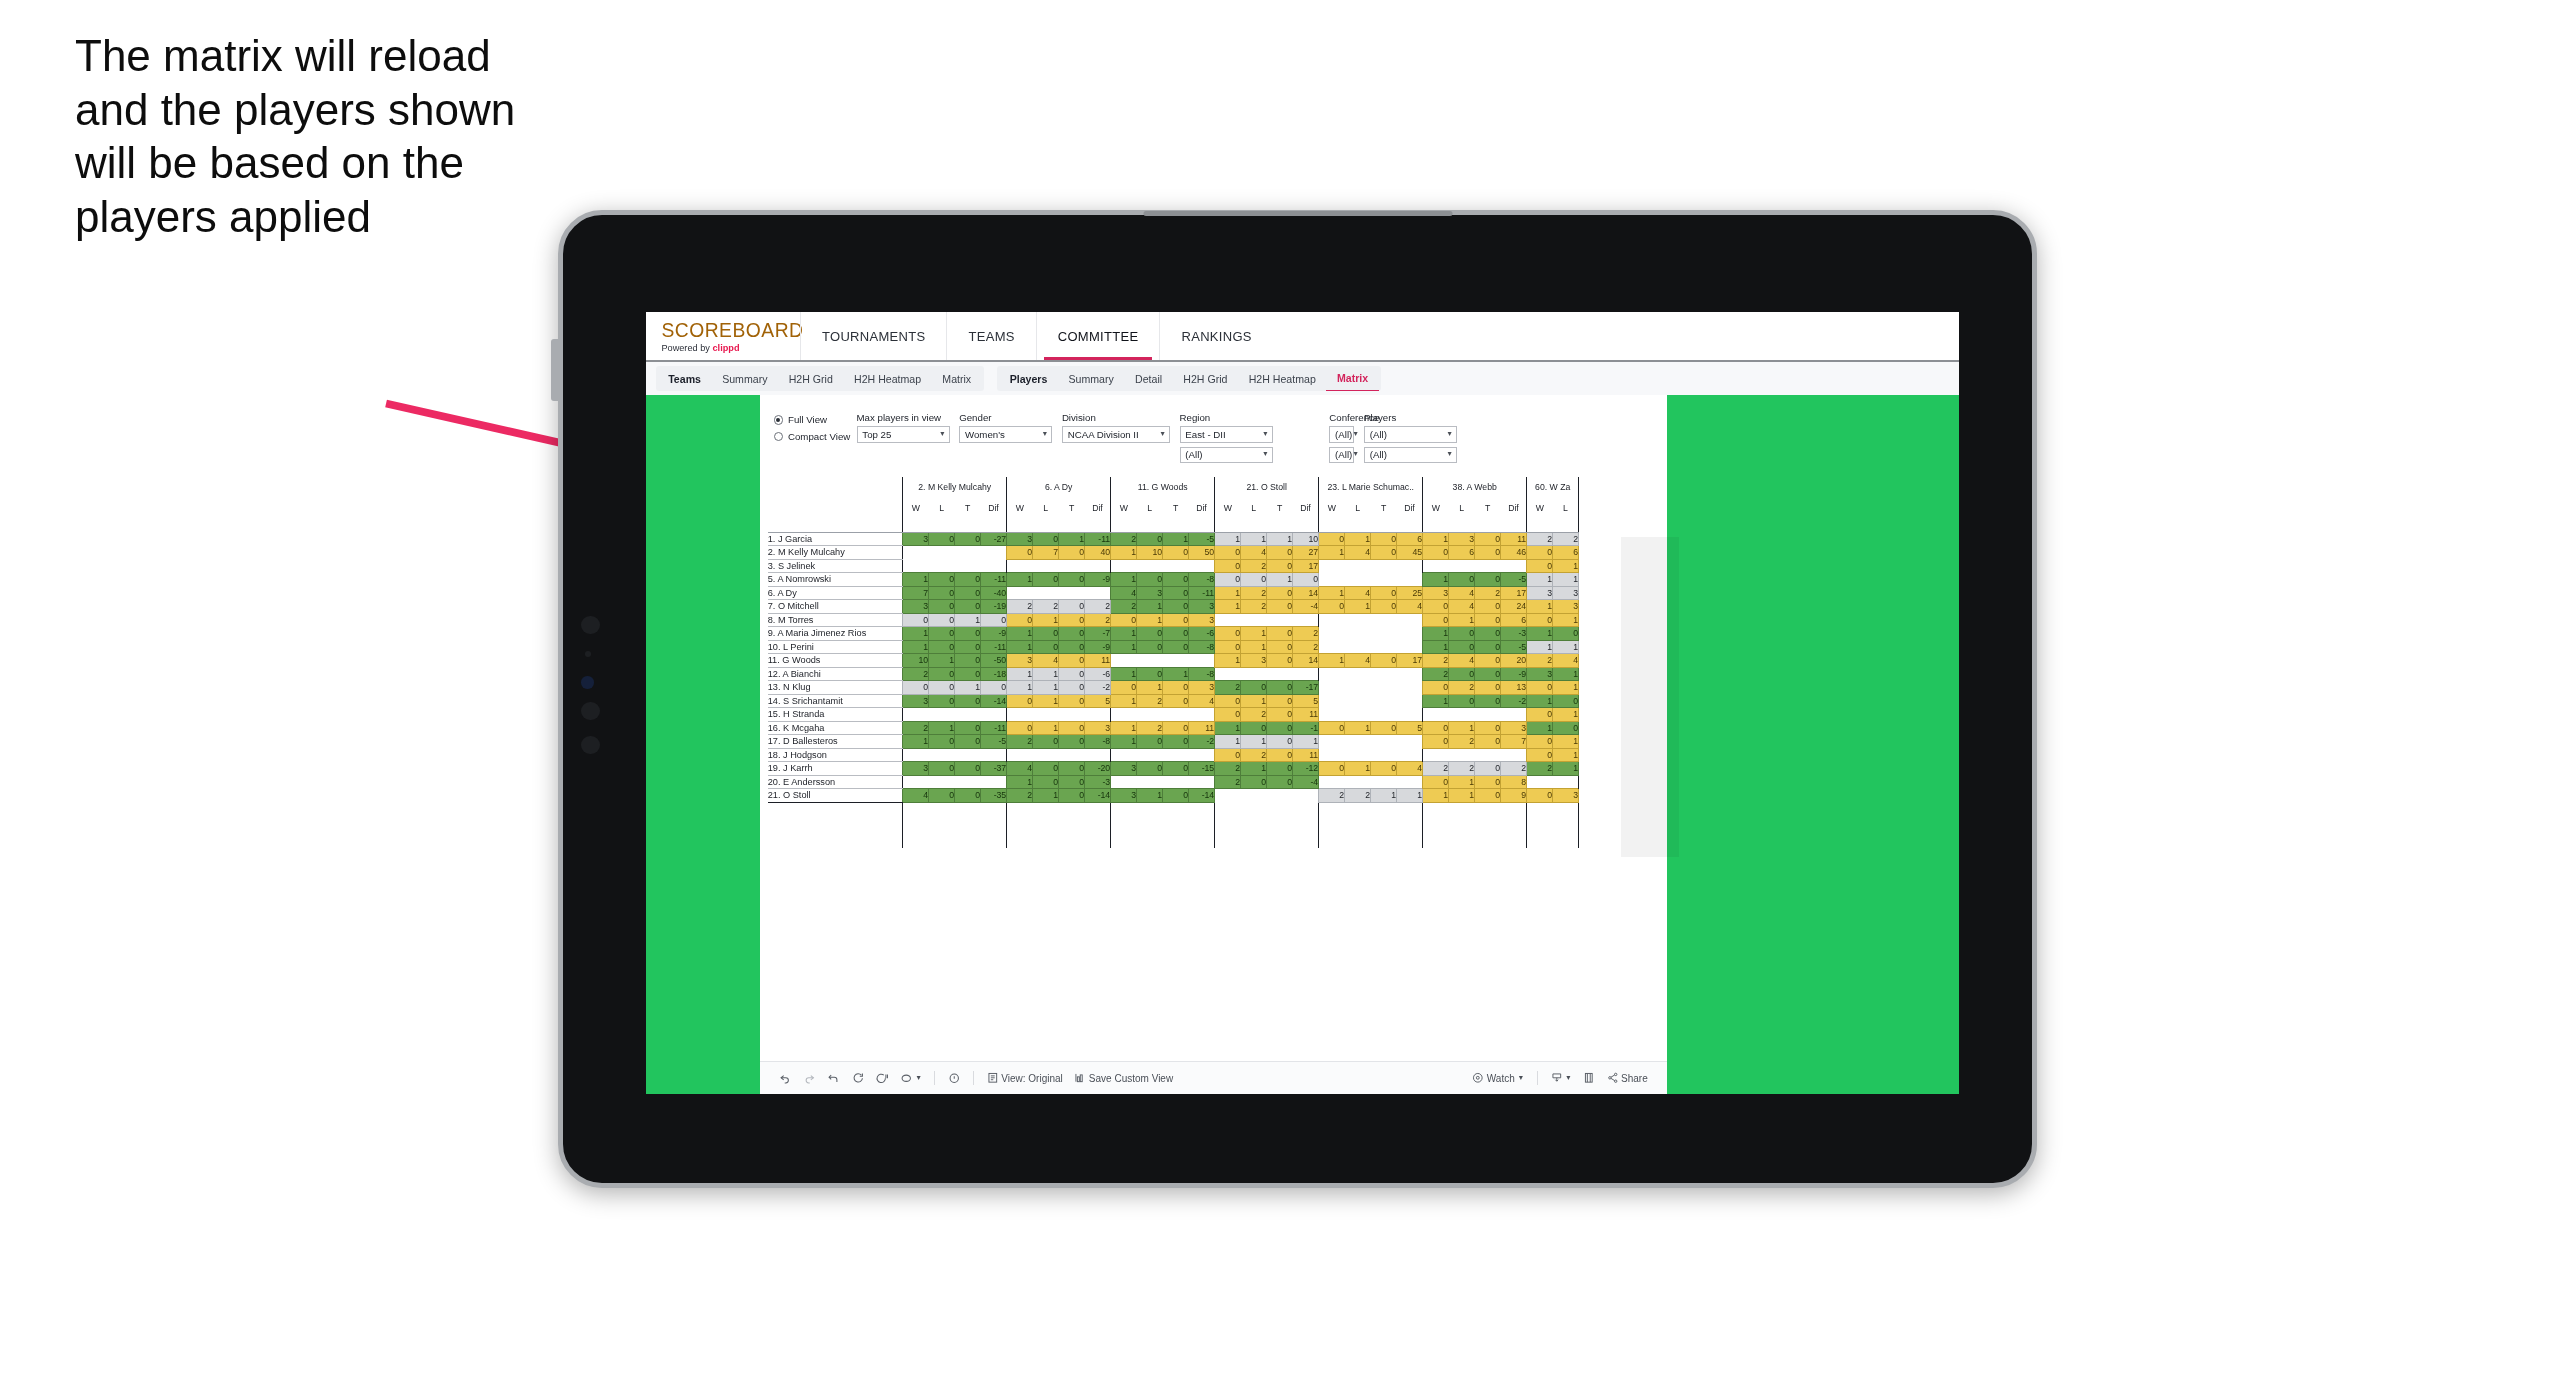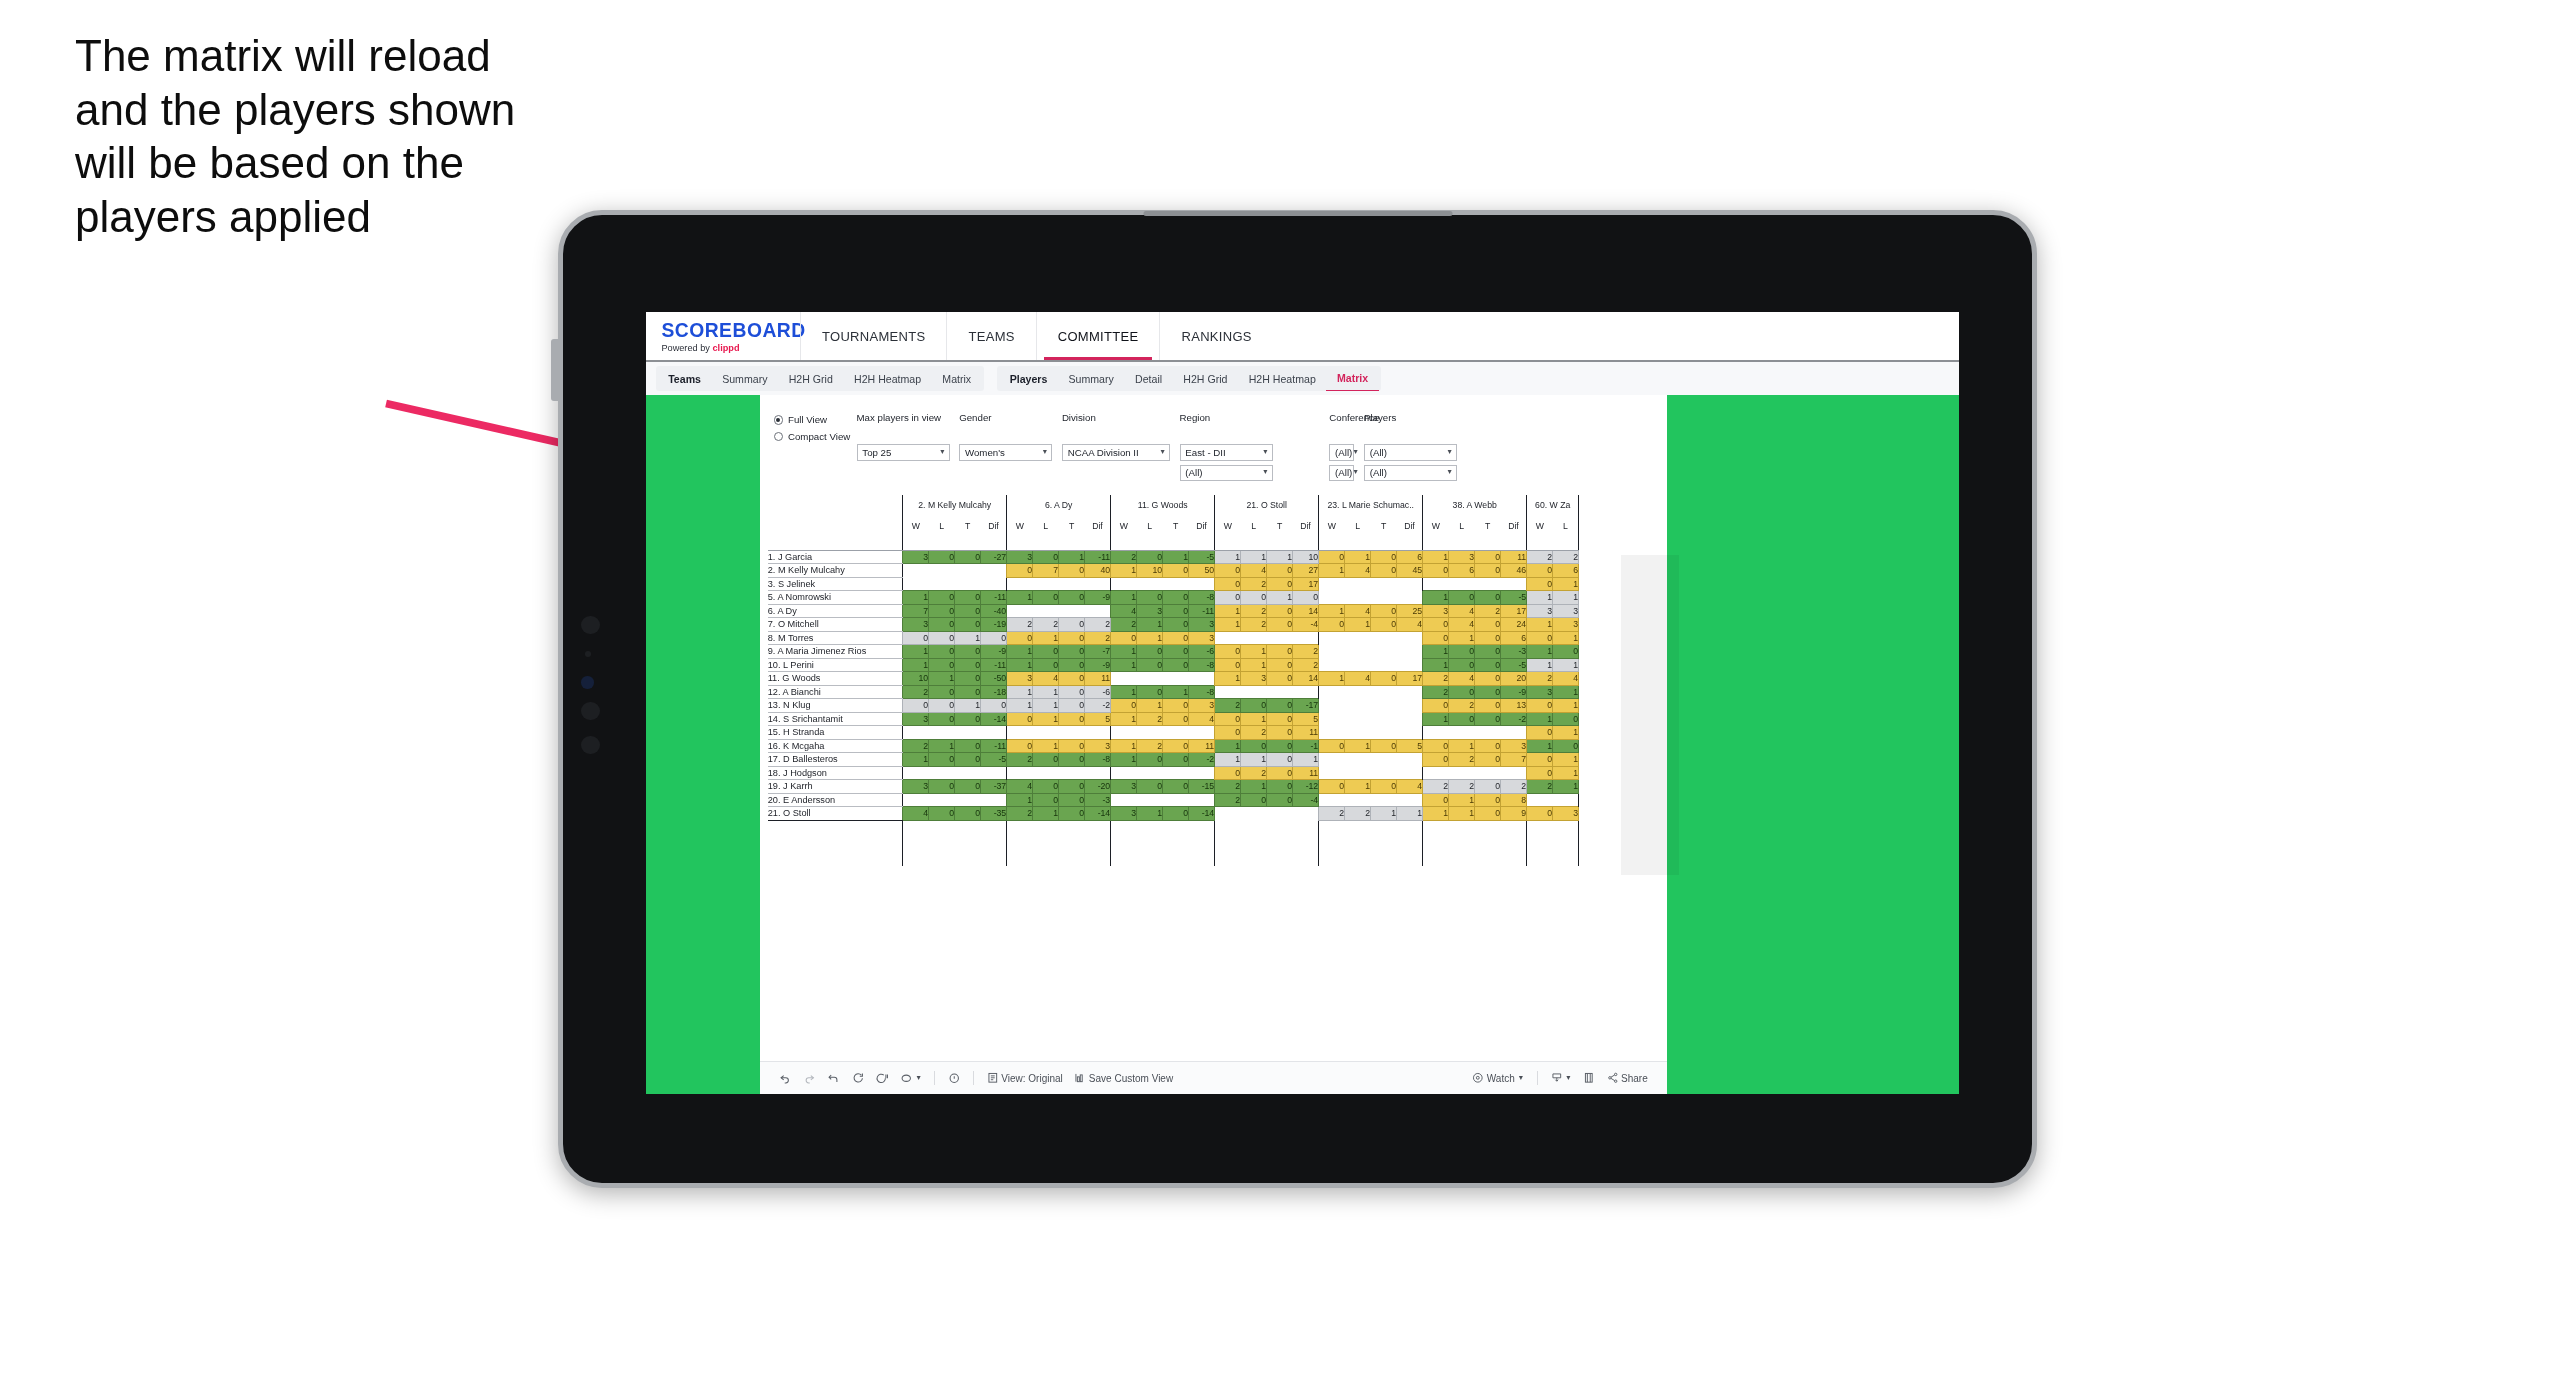--- a/index.html
+++ b/index.html
@@ -47,21 +47,21 @@
     background:#e9ebee; overflow:hidden;
   }
 
   
   .app-header {
     height: 50px; background:#ffffff; display:flex; align-items:stretch;
     border-bottom: 2.9px solid #8c8f94;
   }
   .brand { width: 154px; display:flex; flex-direction:column; justify-content:center; padding-left:15.4px; }
   .brand-title {
-    font-size: 19.3px; font-weight: 700; letter-spacing: 0.5px; color:#1d4ed8;
+    font-size: 19.3px; font-weight: 400; letter-spacing: 0.5px; color:#a16207;
     font-family: "Liberation Sans", sans-serif;
   }
   .brand-sub { font-size: 9.2px; color:#2b2f38; margin-top:1px; }
   .brand-sub b { color:#e8184f; font-weight:700; }
   .topnav { display:flex; align-items:stretch; }
   .topnav-item {
     display:flex; align-items:center; padding: 0 21px;
     font-size: 13px; color:#2b3038; letter-spacing:0.3px;
     border-left: 1px solid #e6e7ea; position:relative; cursor:pointer;
   }
@@ -100,21 +100,21 @@
   }
   .radio.on::after { content:""; position:absolute; inset:1.9px; border-radius:50%; background:#2b3038; }
 
   .fgroup { margin-right: 9.7px; }
   .fgroup.w1 { width: 93px; }
   .fgroup.w2 { width: 93px; }
   .fgroup.w3 { width: 108px; }
   .fgroup.w4 { width: 93px; }
   .fgroup.w5 { width: 72px; padding-left: 47px; }
   .fgroup.w6 { width: 93px; }
-  .flabel { font-size: 9.7px; color:#22262e; margin-bottom: 21px; white-space:nowrap; }
+  .flabel { font-size: 9.7px; color:#22262e; margin-bottom: 3px; white-space:nowrap; }
   .fselect {
     height: 16.4px; border:1px solid #b9bcc2; background:#fff;
     display:flex; align-items:center; justify-content:space-between;
     padding: 0 2.9px 0 4.8px; font-size:9.7px; color:#22262e; cursor:pointer; margin-bottom:3.9px;
   }
   .caret { font-size: 6.8px; color:#4a4f57; line-height:1; }
 
   
   .matrix-wrap { position:relative; margin-top: 9.7px; padding-left: 7.7px; }
   table.matrix { border-collapse: collapse; font-size: 8.7px; color:#1c1f26; table-layout:fixed; }

